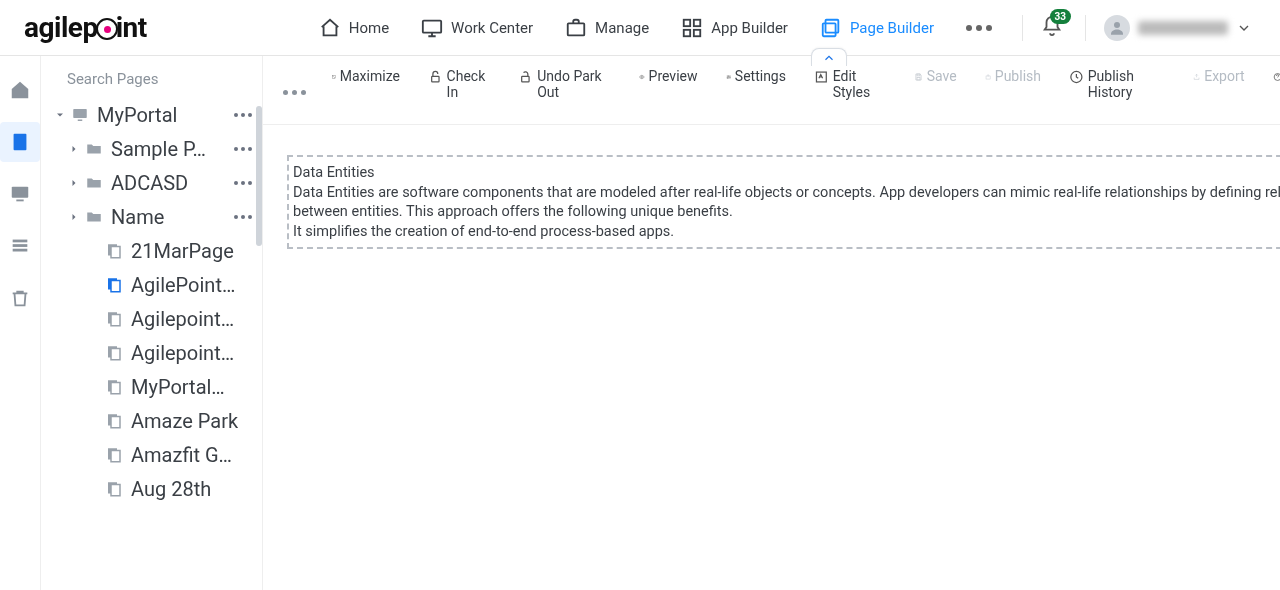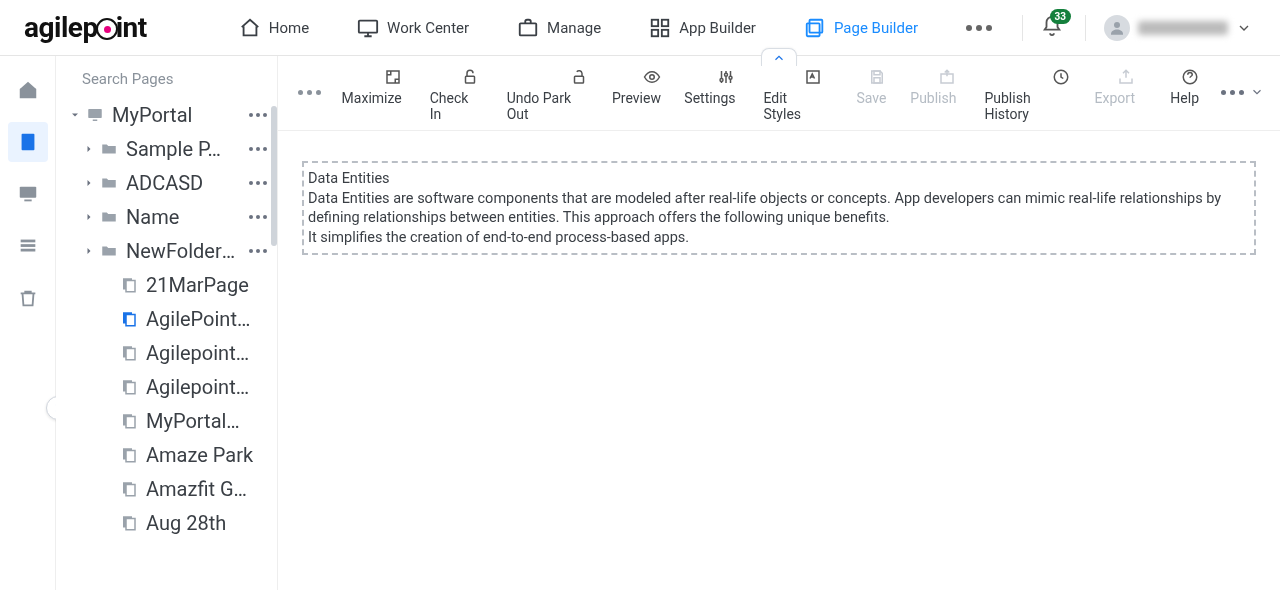--- a/index.html
+++ b/index.html
@@ -1,21 +1,21 @@
 <!DOCTYPE html>
 <html><head>
 <meta charset="utf-8">
 <style>
   * { box-sizing: border-box; margin: 0; padding: 0; font-family: -apple-system, BlinkMacSystemFont, "Segoe UI", Roboto, Arial, sans-serif; }
   body { background: #fff; width: 1280px; height: 590px; overflow: hidden; color: #3a3f45; }
   .topbar { height: 56px; border-bottom: 1px solid #e5e5e5; display: flex; align-items: center; padding: 0 28px 0 24px; }
   .logo { font-size: 28px; font-weight: 700; letter-spacing: -0.5px; color: #111; flex: 0 0 auto; margin-right: 32px; }
   .logo .dot { display:inline-flex; width:22px; height:22px; border:2px solid #111; border-radius:50%; vertical-align:-3px; margin:0 -2px; position:relative; }
   .logo .dot::after { content:''; position:absolute; width:7px; height:7px; border-radius:50%; background:#e6007e; top:6px; left:6px; }
-  .topnav { display:flex; align-items:center; gap:48px; margin-left:auto; }
+  .topnav { display:flex; align-items:center; gap:32px; margin-left:auto; }
   .topnav-item { display:flex; align-items:center; gap:8px; color:#3a3f45; cursor:pointer; font-size:15px; }
   .topnav-item.active { color:#1a8cff; }
   .topnav-item svg { width:22px; height:22px; flex:0 0 22px; }
   .topnav-item.active svg { color:#1a8cff; }
   .top-right { display:flex; align-items:center; gap:18px; margin-left:30px; }
   .more-dots { display:flex; gap:4px; cursor:pointer; }
   .more-dots span { width:6px; height:6px; background:#666; border-radius:50%; }
   .bell-wrap { position:relative; cursor:pointer; padding:0 4px; border-left:1px solid #e5e5e5; padding-left:18px; }
   .bell-wrap svg { width:22px; height:22px; color:#555; }
   .badge { position:absolute; top:-6px; right:-4px; background:#15803d; color:#fff; font-size:10px; font-weight:700; border-radius:10px; padding:2px 5px; }
@@ -49,21 +49,21 @@
   .tree-item .row-more { display:flex; gap:3px; padding:0 4px; }
   .tree-item .row-more span{width:4px;height:4px;background:#6b7280;border-radius:50%;}
   .lvl0{padding-left:10px;} .lvl1{padding-left:24px;} .lvl2{padding-left:44px;}
 
   .main { flex:1; display:flex; flex-direction:column; position:relative; }
   .collapse-tab { position:absolute; top:-8px; left:50%; transform:translateX(-50%); width:36px; height:18px; border:1px solid #d9dee4; border-bottom:none; border-radius:8px 8px 0 0; background:#fff; display:flex; align-items:center; justify-content:center; cursor:pointer; color:#1a73e8; box-shadow:0 -1px 2px rgba(0,0,0,.04); }
   .collapse-tab svg{width:14px;height:14px;}
   .toolbar { display:flex; align-items:flex-start; padding:10px 10px 6px 10px; border-bottom:1px solid #eee; gap:4px; }
   .toolbar .lead-more { display:flex; gap:4px; height:52px; align-items:center; padding:0 10px; cursor:pointer;}
   .toolbar .lead-more span{width:5px;height:5px;background:#8a929b;border-radius:50%;}
-  .tb-btn { display:flex; flex-direction:column; align-items:flex-end; gap:4px; padding:2px 12px; cursor:pointer; font-size:14px; color:#3a3f45; min-width:60px; }
+  .tb-btn { display:flex; flex-direction:row; align-items:flex-start; gap:4px; padding:2px 12px; cursor:pointer; font-size:14px; color:#3a3f45; min-width:60px; }
   .tb-btn svg { width:18px; height:18px; color:#555; }
   .tb-btn.disabled { color:#b5bcc4; cursor:default; }
   .tb-btn.disabled svg { color:#c7ccd3; }
   .toolbar .trail { display:flex; align-items:center; gap:6px; padding:0 6px; height:52px; cursor:pointer;}
   .toolbar .trail .dts { display:flex; gap:4px;}
   .toolbar .trail .dts span{width:5px;height:5px;background:#6b7280;border-radius:50%;}
   .toolbar .trail svg{width:14px;height:14px;color:#6b7280;}
 
   .canvas { flex:1; padding:30px 24px 0 24px; }
   .content-block { border:2px dashed #b9bec5; padding:6px 6px 6px 4px; font-size:14.5px; color:#3a3f45; line-height:1.35; }
@@ -255,38 +255,20 @@
               <path d="M3 6h6l2 2h10v10H3z"></path>
             </svg>
           </span>
         <span class="lbl">Name</span>
         <span class="row-more">
             <span></span>
             <span></span>
             <span></span>
           </span>
       </div>
-      <div class="tree-item lvl1">
-        <span class="tw">
-            <svg viewBox="0 0 24 24" width="12" height="12" fill="currentColor">
-              <path d="M9 6l6 6-6 6z"></path>
-            </svg>
-          </span>
-        <span class="ic">
-            <svg viewBox="0 0 24 24" fill="currentColor">
-              <path d="M3 6h6l2 2h10v10H3z"></path>
-            </svg>
-          </span>
-        <span class="lbl">NewFolder1…</span>
-        <span class="row-more">
-            <span></span>
-            <span></span>
-            <span></span>
-          </span>
-      </div>
 
       <div class="tree-item lvl2">
           <span class="tw"></span>
           <span class="ic">
             <svg viewBox="0 0 24 24" fill="currentColor">
               <rect x="4" y="3" width="12" height="15"></rect>
               <rect x="8" y="6" width="12" height="15" fill="#fff" stroke="currentColor" stroke-width="2"></rect>
             </svg>
           </span>
           <span class="lbl">21MarPage</span>

